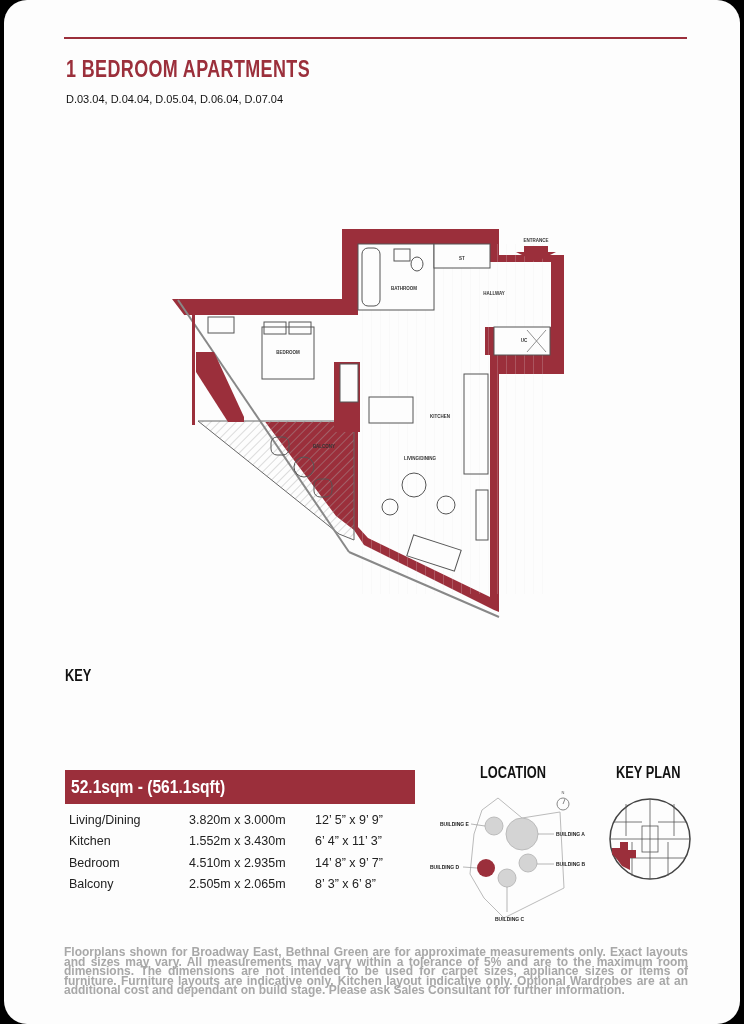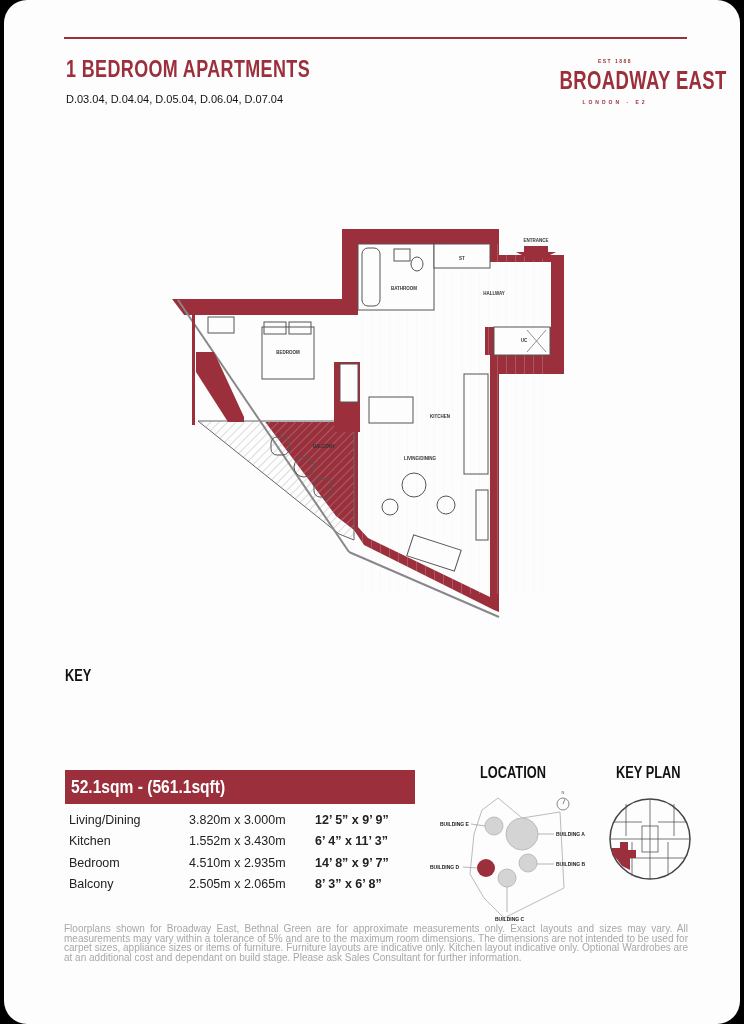--- a/index.html
+++ b/index.html
@@ -14,41 +14,36 @@
   .logo .city { font-size:5px; letter-spacing:3px; font-weight:bold; margin-top:4px; }
   .plan { position:absolute; left:160px; top:222px; width:420px; height:400px; }
   .key-title { position:absolute; left:61px; top:667px; font-size:16px; font-weight:bold; color:#111; transform:scaleX(0.8); transform-origin:left top; }
   .key-list { position:absolute; left:61px; top:695px; font-size:9.5px; color:#333; line-height:12px; }
   .key-row { display:flex; }
   .key-abbr { width:22px; }
   .area-bar { position:absolute; left:61px; top:770px; width:350px; height:34px; background:#9b2f3b; }
   .area-text { position:absolute; left:6px; top:6px; color:#fff; font-size:19px; font-weight:bold; transform:scaleX(0.82); transform-origin:left top; white-space:nowrap; }
   .dims { position:absolute; left:65px; top:809px; font-size:12.5px; color:#222; }
   .dim-row { display:flex; height:21.5px; align-items:center; }
-  .c1 { width:120px; } .c2 { width:126px; } .c3 { width:110px;font-weight:bold; }
+  .c1 { width:120px; } .c2 { width:126px; } .c3 { width:110px; }
   .loc-title { position:absolute; left:476px; top:764px; font-size:16px; font-weight:bold; color:#111; transform:scaleX(0.8); transform-origin:left top; }
   .kp-title { position:absolute; left:612px; top:764px; font-size:16px; font-weight:bold; color:#111; transform:scaleX(0.8); transform-origin:left top; white-space:nowrap; }
   .loc-map { position:absolute; left:420px; top:788px; width:170px; height:140px; }
   .kp-map { position:absolute; left:598px; top:796px; width:96px; height:86px; }
-  .disclaimer { position:absolute; left:60px; top:924px; width:624px; font-size:10px; line-height:9.5px; color:#a8a8a8; text-align:justify; }
+  .disclaimer { position:absolute; left:60px; top:948px; width:624px; font-size:12px; line-height:9.5px; color:#a8a8a8; text-align:justify;font-weight:bold; }
   .lbl { font-family:"Liberation Sans", sans-serif; font-weight:bold; }
 </style>
 </head>
 <body>
 
 <div class="page">
   <div class="rule"></div>
   <div class="title">1 BEDROOM APARTMENTS</div>
   <div class="units">D.03.04, D.04.04, D.05.04, D.06.04, D.07.04</div>
 
-  <div class="logo">
-    <div class="est">EST 1888</div>
-    <div class="name">BROADWAY EAST</div>
-    <div class="city">LONDON · E2</div>
-  </div>
 
   <svg class="plan" viewBox="0 0 420 400" xmlns="http://www.w3.org/2000/svg">
     <defs>
       <pattern id="hatch" width="6" height="6" patternUnits="userSpaceOnUse" patternTransform="rotate(45)">
         <line x1="0" y1="0" x2="0" y2="6" stroke="#aaa" stroke-width="0.8"></line>
       </pattern>
       <pattern id="floorboards" width="9" height="40" patternUnits="userSpaceOnUse">
         <line x1="0" y1="0" x2="0" y2="40" stroke="#e6e6e6" stroke-width="0.6"></line>
       </pattern>
     </defs>

